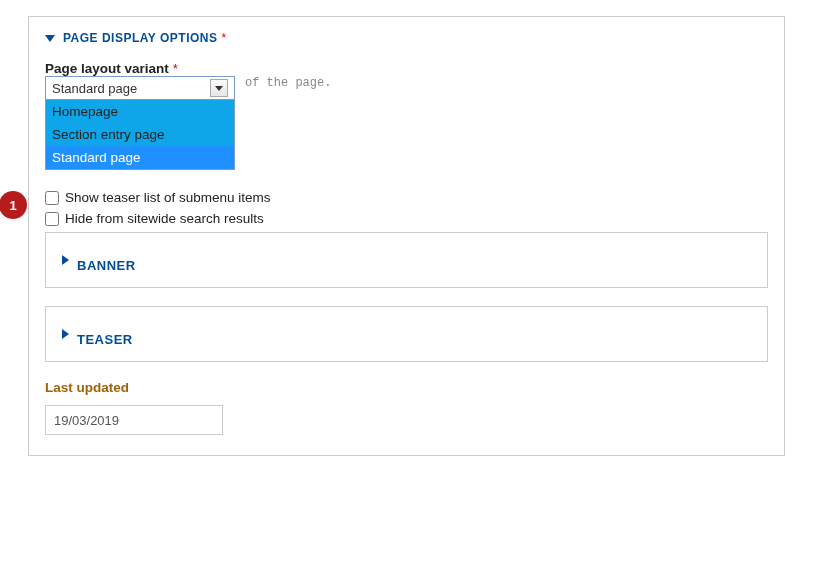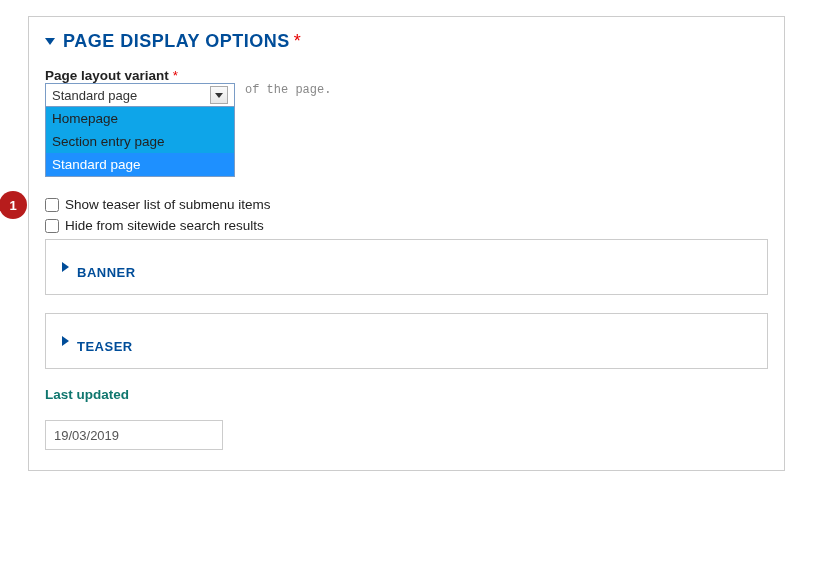--- a/index.html
+++ b/index.html
@@ -1,38 +1,38 @@
 <!DOCTYPE html>
 <html><head>
 <meta charset="utf-8">
 <style>
 * { box-sizing: border-box; margin: 0; padding: 0; }
 body { font-family: "Lucida Grande", "Lucida Sans Unicode", Arial, sans-serif; font-size: 13px; color: #333; background: #fff; }
 .panel { border: 1px solid #ccc; margin: 16px 28px 16px 28px; padding: 14px 16px 20px 16px; position: relative; }
-.section-header { display: flex; align-items: center; color: #004d99; font-weight: bold; font-size: 18px; letter-spacing: 0.5px; cursor: pointer; margin-bottom: 16px; text-align: center; }
+.section-header { display: flex; align-items: center; color: #004d99; font-weight: bold; font-size: 12px; letter-spacing: 0.5px; cursor: pointer; margin-bottom: 16px; text-align: center; }
 .caret-down { display: inline-block; width: 0; height: 0; border-left: 5px solid transparent; border-right: 5px solid transparent; border-top: 7px solid #004d99; margin-right: 8px; }
 .caret-right { display: inline-block; width: 0; height: 0; border-top: 5px solid transparent; border-bottom: 5px solid transparent; border-left: 7px solid #004d99; margin-right: 8px; }
 .required { color: #e60000; margin-left: 4px; font-weight: normal; }
 .field-label { font-weight: bold; color: #222; font-size: 13.5px; margin-bottom: 0; display: flex; align-items: center; }
 .select-wrap { position: relative; display: inline-block; }
 .select-box { width: 190px; height: 24px; border: 1px solid #7a9cc6; background: #fff; display: flex; align-items: center; justify-content: space-between; padding: 0 6px 0 6px; font-size: 13px; color: #333; cursor: pointer; }
 .select-arrow-btn { width: 18px; height: 18px; border: 1px solid #aaa; background: linear-gradient(#fafafa, #e7e7e7); display: flex; align-items: center; justify-content: center; }
 .select-arrow-btn span { width: 0; height: 0; border-left: 4px solid transparent; border-right: 4px solid transparent; border-top: 5px solid #333; }
 .dropdown { position: absolute; top: 24px; left: 0; width: 190px; border: 1px solid #7a9cc6; border-top: none; background: #0ea5e9; z-index: 10; }
 .dropdown-item { padding: 4px 6px; font-size: 13.5px; color: #222; cursor: pointer; }
 .dropdown-item.selected { background: #1e90ff; color: #fff; }
 .helper-text { color: #888; font-family: "Courier New", Courier, monospace; font-size: 12px; margin-left: 10px; }
 .row-after-select { display: flex; align-items: flex-start; margin-bottom: 4px; }
 .checkbox-row { display: flex; align-items: center; margin: 6px 0; font-size: 13.5px; color: #222; }
 .checkbox-row input { margin-right: 6px; width: 14px; height: 14px; }
 .checkbox-group { margin-top: 90px; }
 .blocks-helper { color: #888; font-family: "Courier New", Courier, monospace; font-size: 12px; margin-top: 6px; margin-bottom: 18px; }
 .sub-panel { border: 1px solid #ccc; padding: 14px 16px; margin-bottom: 18px; display: flex; align-items: center; cursor: pointer; }
 .sub-panel-title { color: #004d99; font-weight: bold; font-size: 13px; letter-spacing: 0.5px; margin-top: 11px; }
-.date-label { font-weight: bold; color: #0f766e; font-size: 13.5px; margin-bottom: 18px; }
+.date-label { font-weight: bold; color: #a16207; font-size: 13.5px; margin-bottom: 10px; }
 .date-input { width: 178px; height: 30px; border: 1px solid #ccc; padding: 4px 8px; font-size: 13px; color: #555; font-family: inherit; }
 .step-badge { position: absolute; left: -30px; top: 174px; width: 28px; height: 28px; border-radius: 50%; background: #b71c1c; color: #fff; display: flex; align-items: center; justify-content: center; font-size: 13px; font-weight: bold; }
 </style>
 </head>
 <body>
 
 <div class="panel">
 
   <div class="step-badge">1</div>
 

